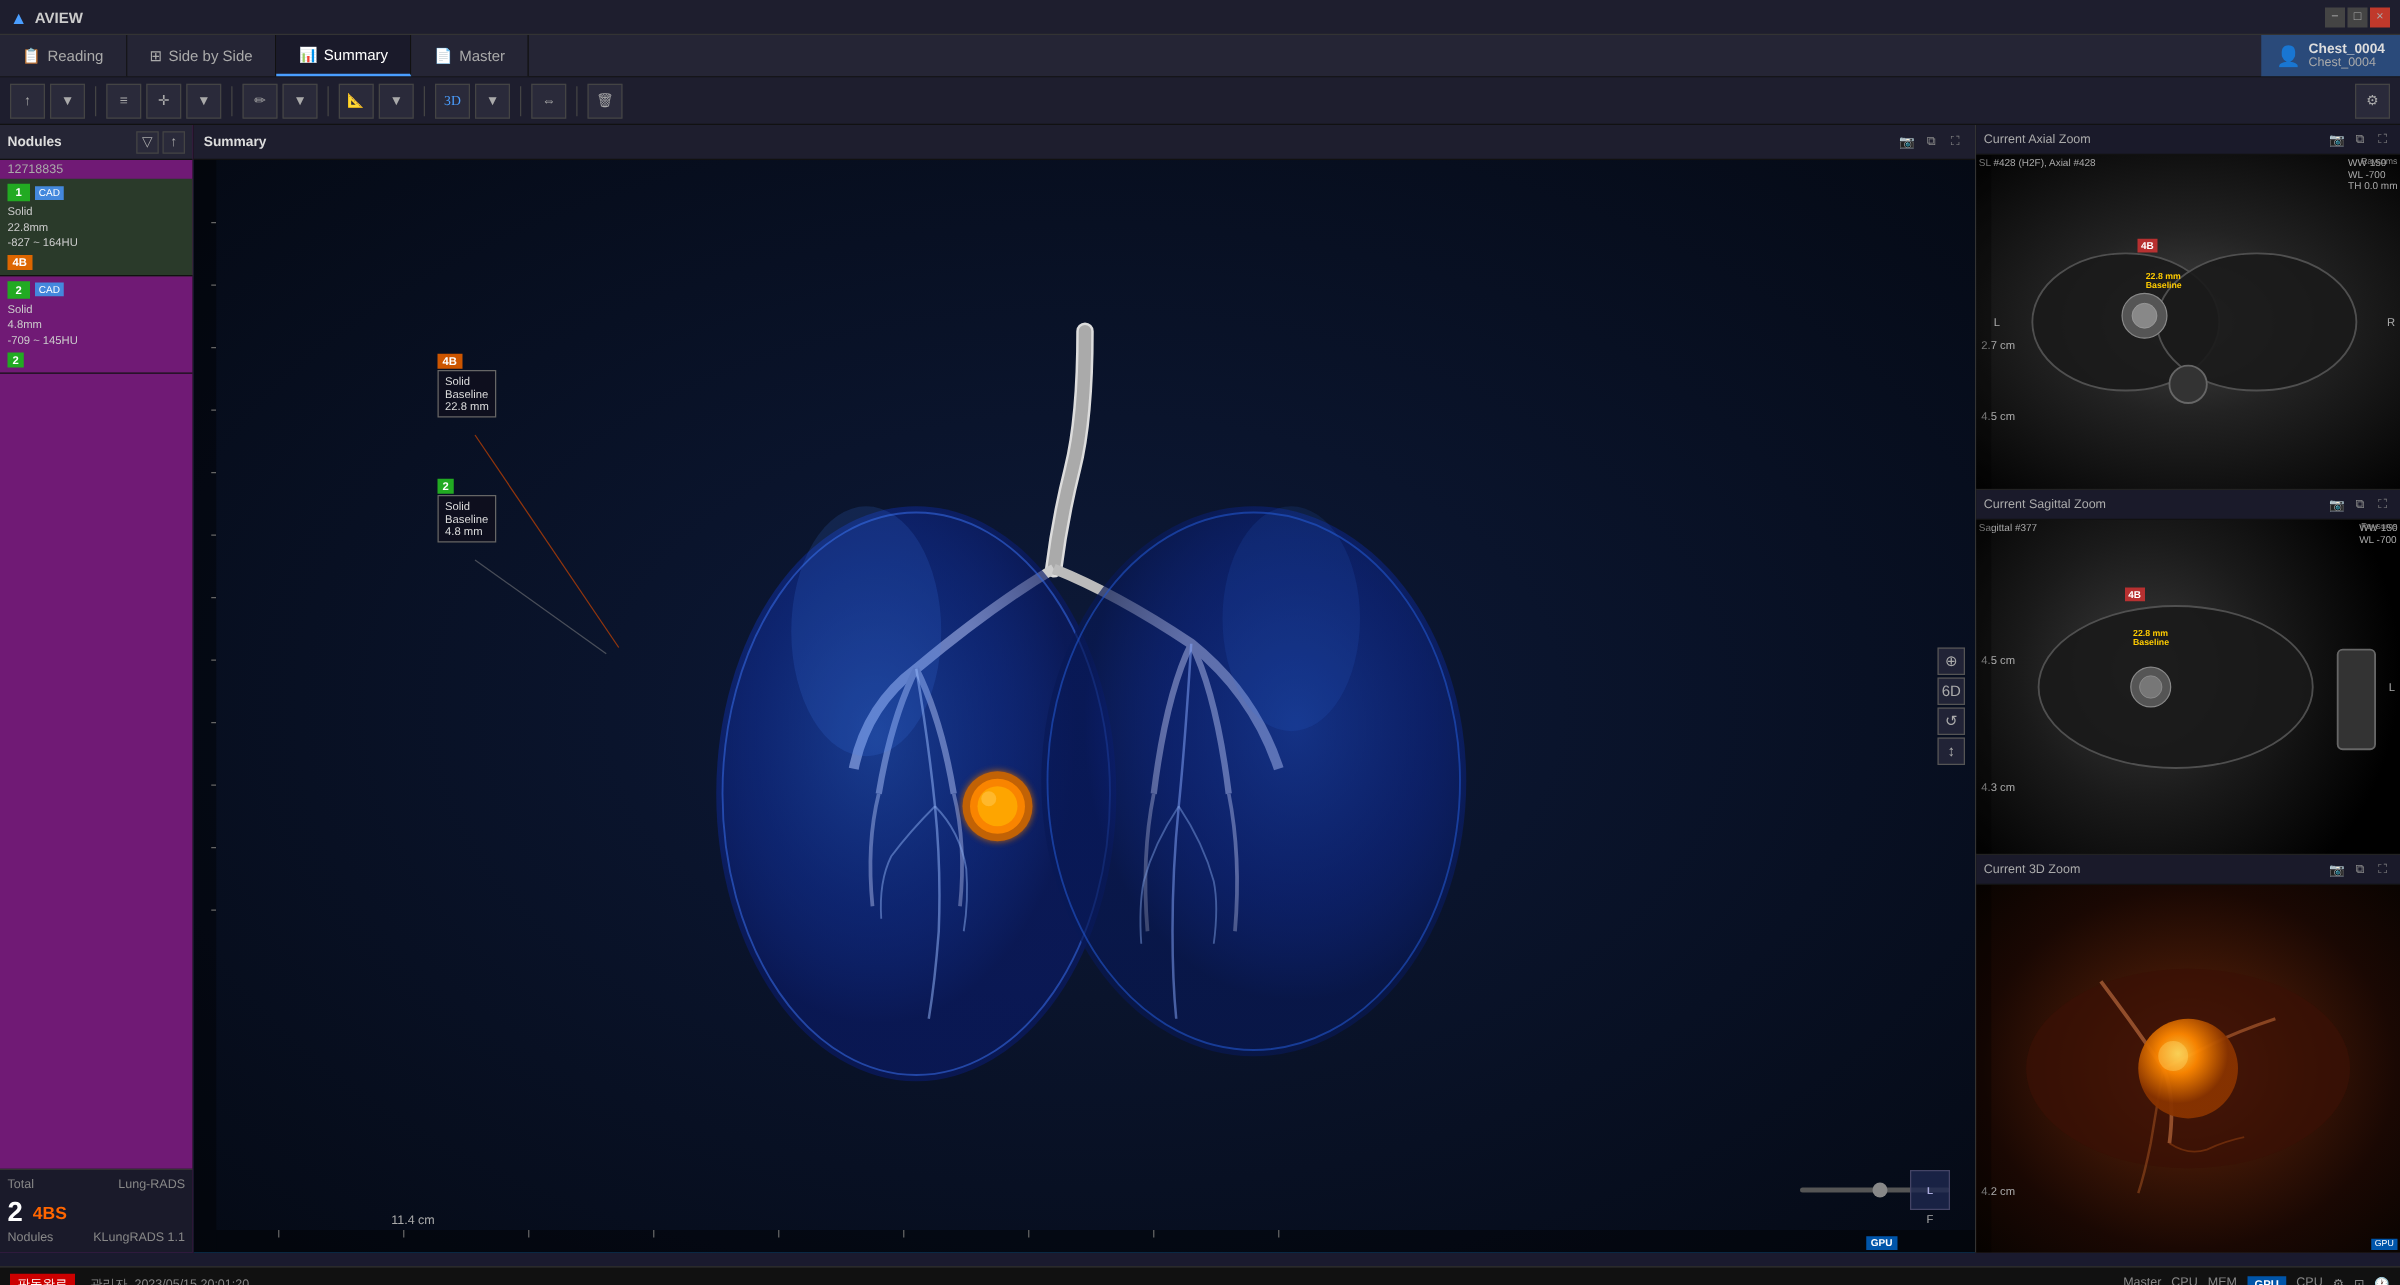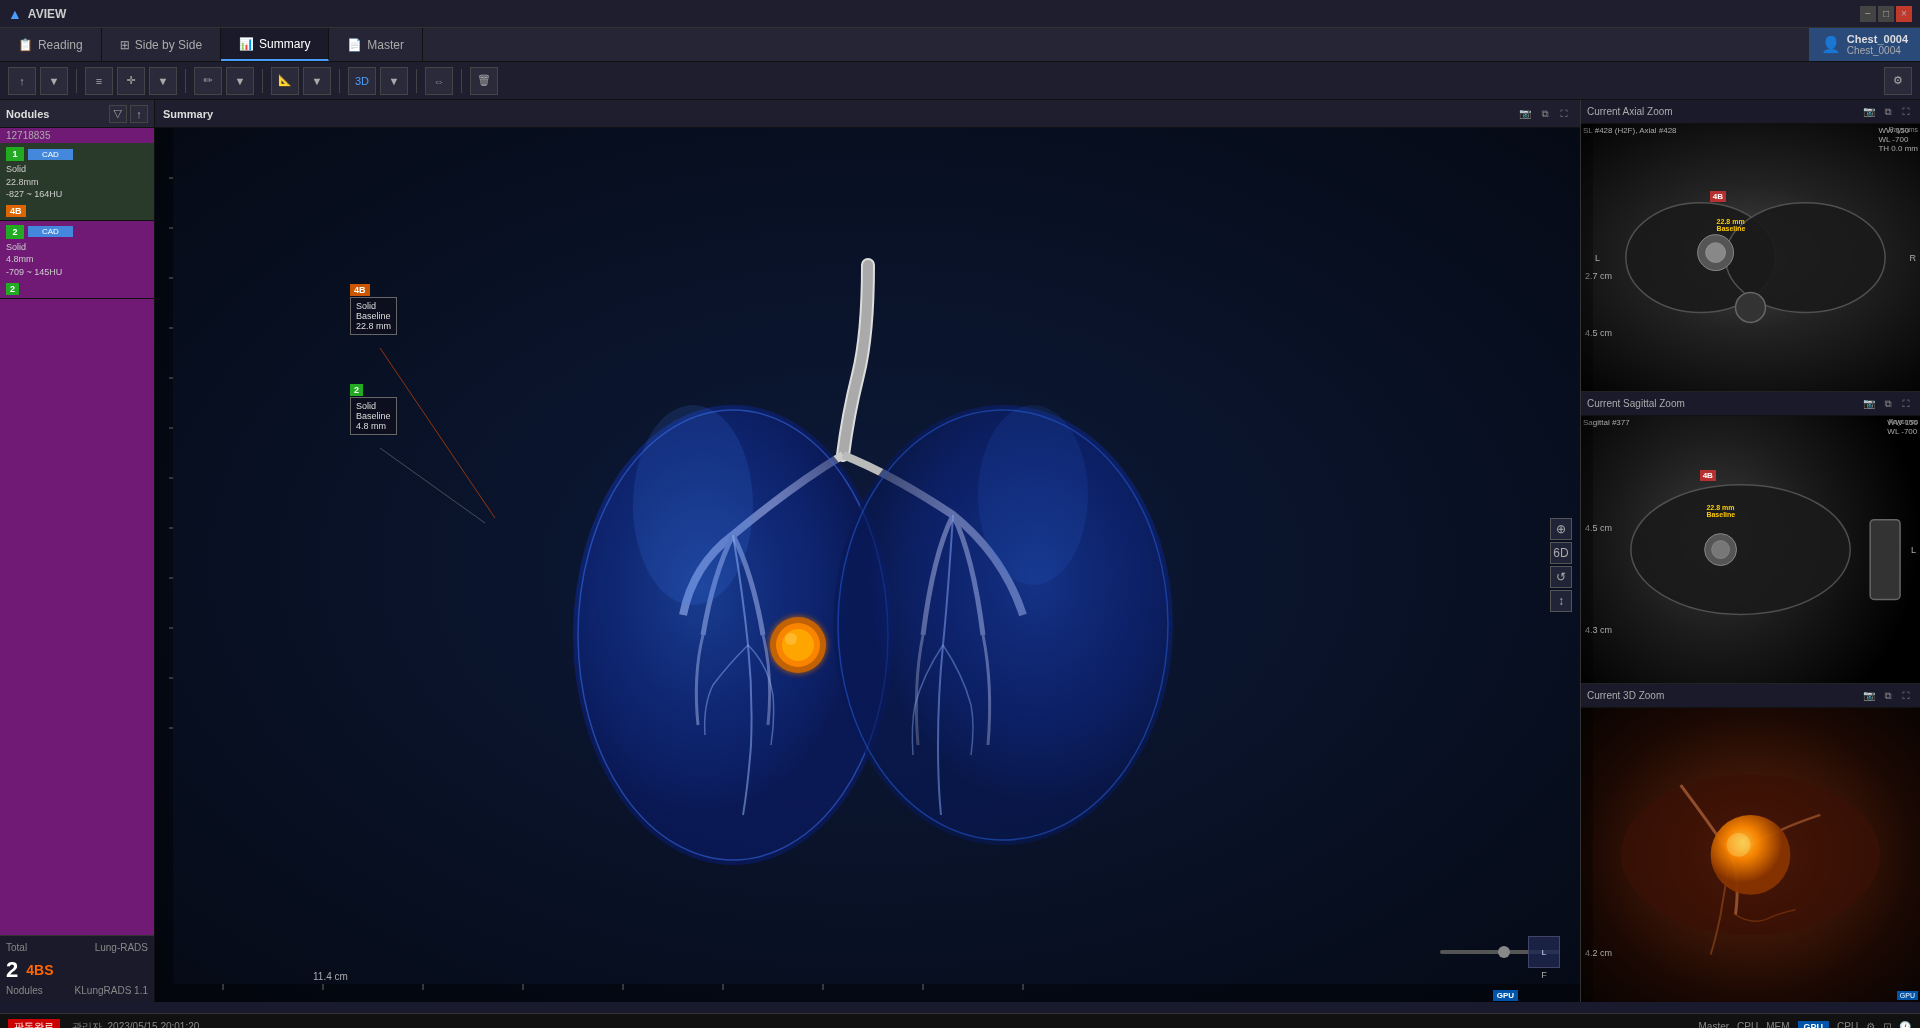--- a/index.html
+++ b/index.html
@@ -54,21 +54,21 @@
     }
     .nodule-item {
       padding: 4px 6px; border-bottom: 1px solid #111; cursor: pointer;
     }
     .nodule-item.selected { background: #2a3a2a; }
     .nodule-badge {
       display: inline-flex; align-items: center; justify-content: center;
       width: 18px; height: 14px; font-size: 9px; font-weight: bold; color: #fff;
     }
     .nodule-green { background: #22aa22; }
-    .nodule-cad { background: #4488dd; font-size: 8px; padding: 1px 14px; color: #fff; }
+    .nodule-cad { background: #4488dd; font-size: 8px; padding: 1px 3px; color: #fff; }
 
     
     #center-area { flex: 1; position: relative; display: flex; flex-direction: column; }
     #summary-header {
       height: 28px; background: #1e1e2e; display: flex; align-items: center; padding: 0 8px; gap: 8px;
       border-bottom: 1px solid #111; justify-content: space-between;
     }
     #viewport-3d {
       flex: 1; position: relative; background: #0a0a1a; overflow: hidden;
     }
@@ -236,21 +236,21 @@
   <button class="tool-btn">≡</button>
   <button class="tool-btn">✛</button>
   <button class="tool-btn">▼</button>
   <div class="tool-separator"></div>
   <button class="tool-btn">✏</button>
   <button class="tool-btn">▼</button>
   <div class="tool-separator"></div>
   <button class="tool-btn">📐</button>
   <button class="tool-btn">▼</button>
   <div class="tool-separator"></div>
-  <button class="tool-btn" style="color:#4a9eff;">3D</button>
+  <button class="tool-btn" style="color:#4a9eff;font-family:Liberation Serif, serif;">3D</button>
   <button class="tool-btn">▼</button>
   <div class="tool-separator"></div>
   <button class="tool-btn">⇔</button>
   <div class="tool-separator"></div>
   <button class="tool-btn">🗑</button>
   <div style="margin-left:auto;display:flex;align-items:center;">
     <button class="tool-btn">⚙</button>
   </div>
 </div>
 

